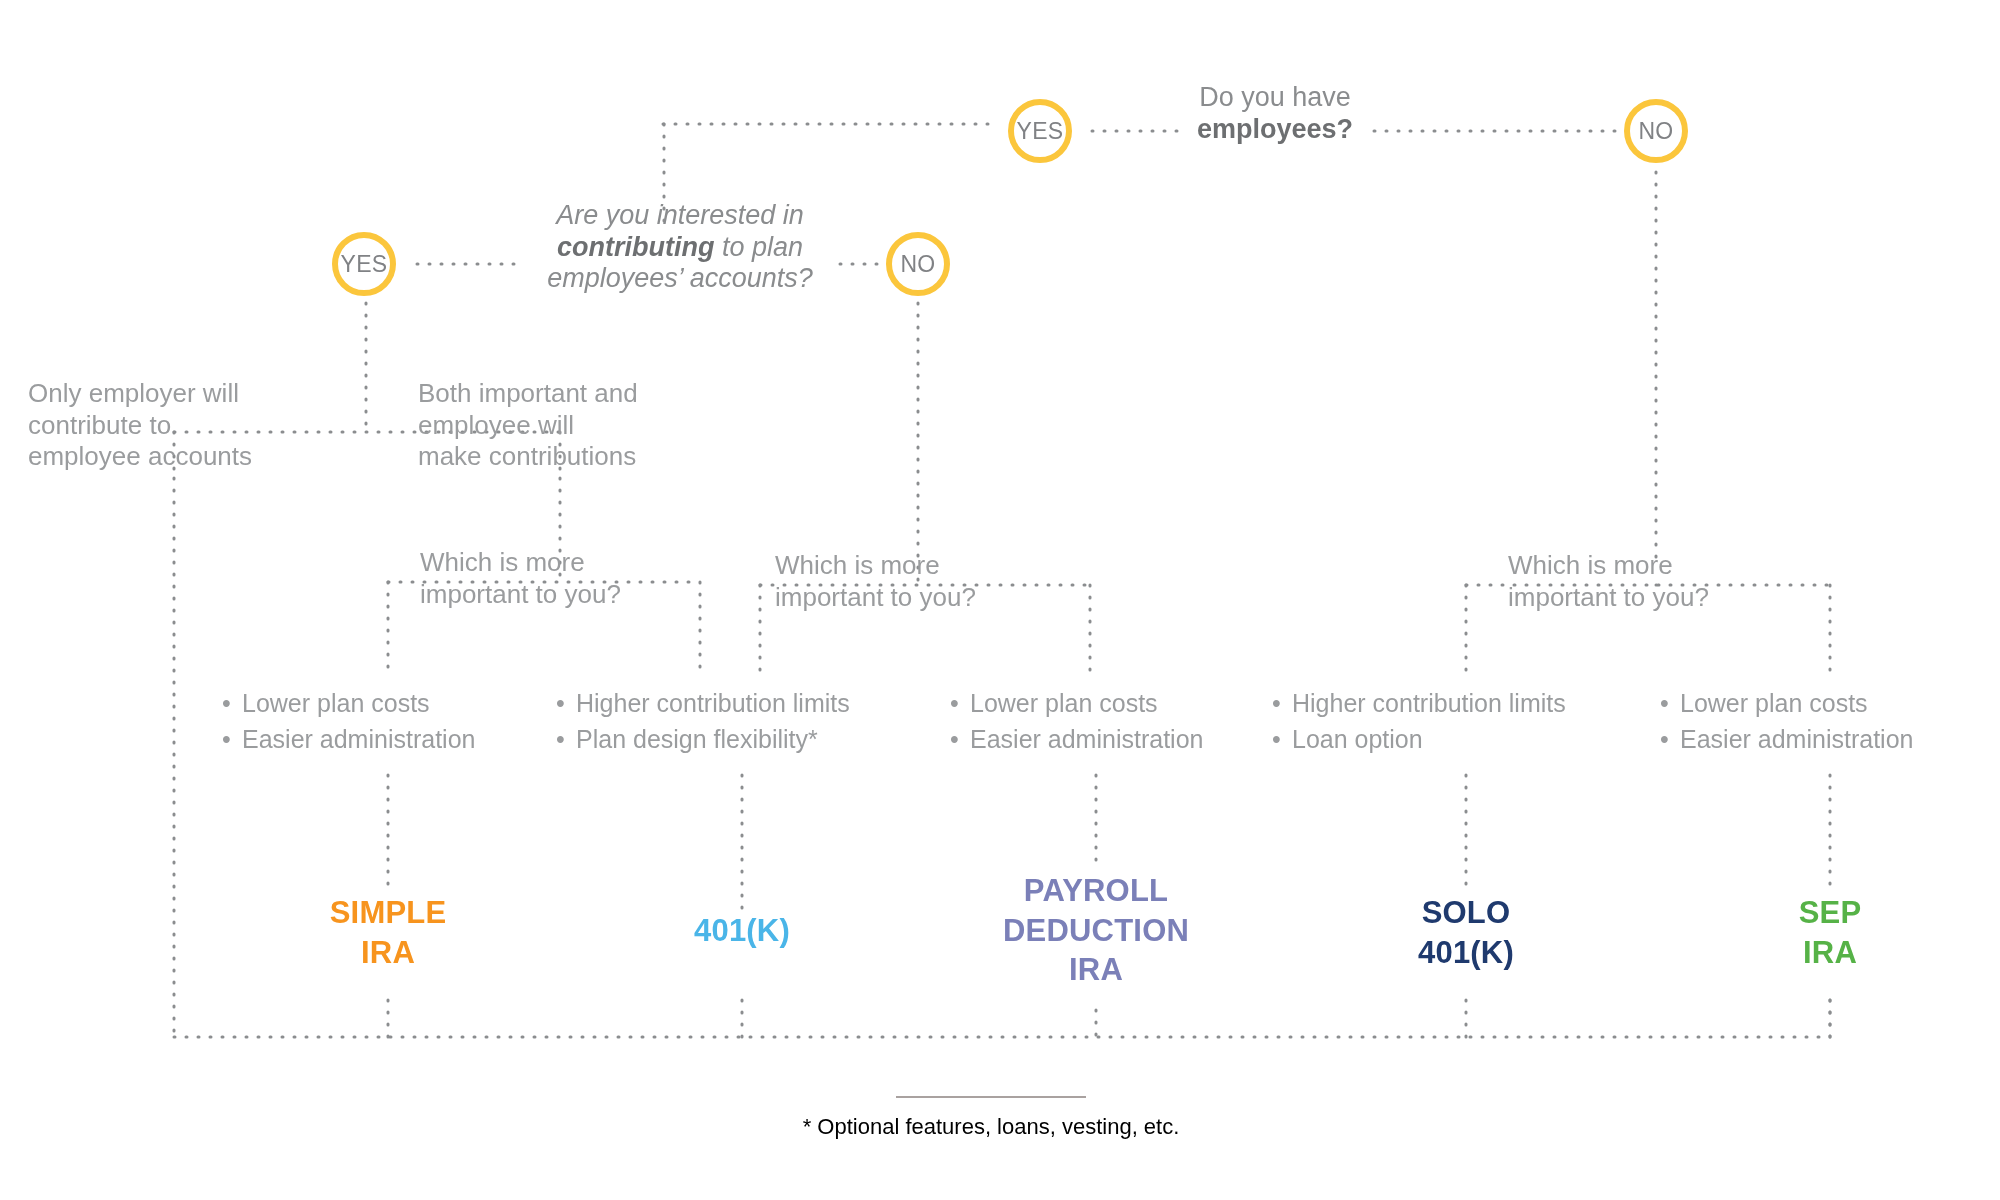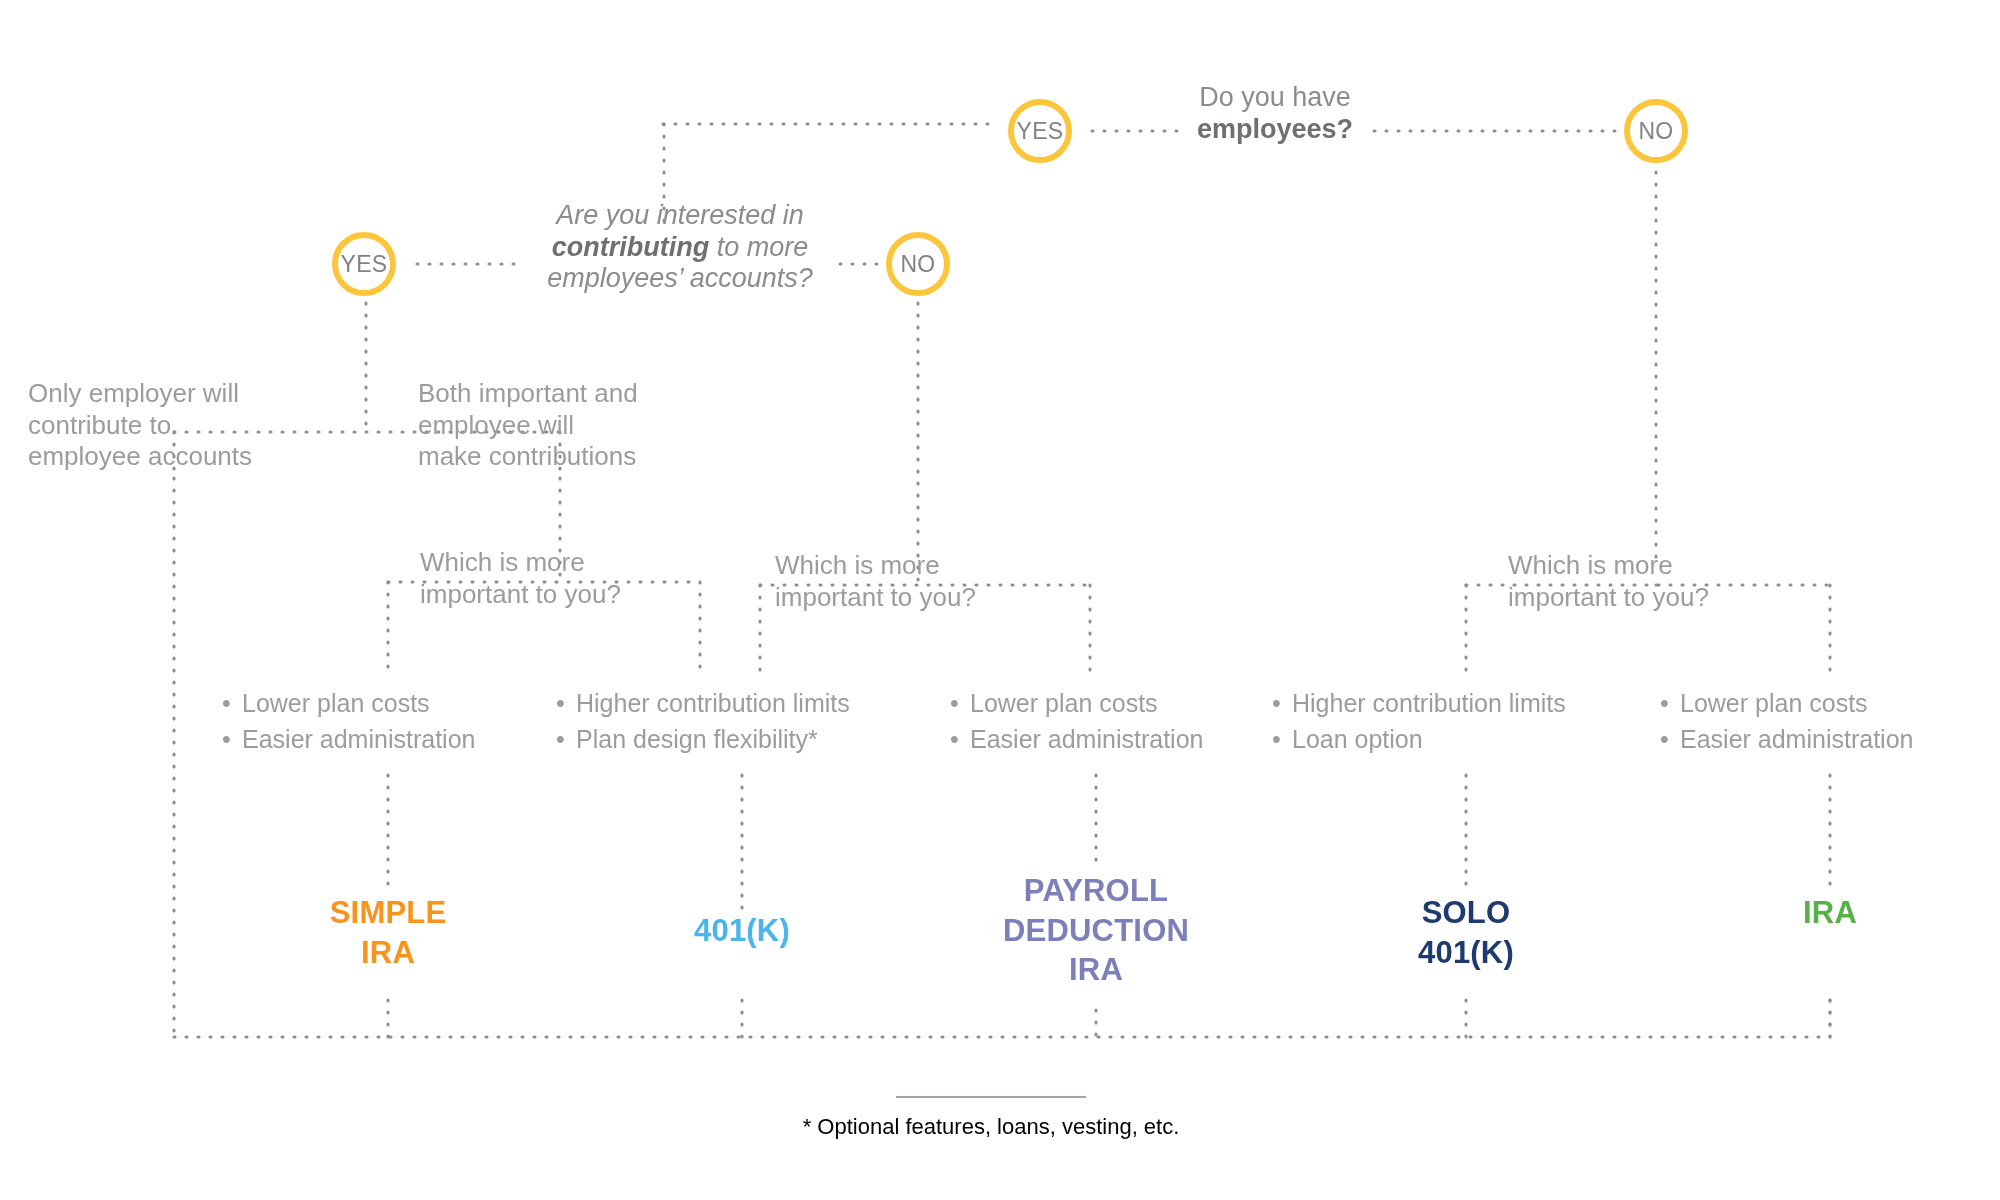--- a/index.html
+++ b/index.html
@@ -184,21 +184,21 @@
     <span>NO</span>
   </div>
 
   <div class="pill" style="left:332px; top:232px;">
     <span>YES</span>
   </div>
 
   <div class="question" style="left:500px; top:200px; width:360px;font-style:italic;">
     <div>Are you interested in</div>
     <div>
-      <b>contributing</b><span> to more</span>
+      <b>contributing</b><span> to plan</span>
     </div>
     <div>employees’ accounts?</div>
   </div>
 
   <div class="pill" style="left:886px; top:232px;">
     <span>NO</span>
   </div>
 
   <div class="branch-label" style="left:28px; top:378px; width:290px;">
     <div>Only employer will</div>
@@ -296,19 +296,20 @@
       <span class="dot">•</span>
       <span>Lower plan costs</span>
     </div>
     <div class="bi">
       <span class="dot">•</span>
       <span>Easier administration</span>
     </div>
   </div>
 
   <div class="plan" style="left:1680px; top:893px; width:300px; color:#56b247;">
+    <div>SEP</div>
     <div>IRA</div>
   </div>
 
   <div class="footrule"></div>
   <div class="footnote">* Optional features, loans, vesting, etc.</div>
 
 </div>
 
 </body></html>

